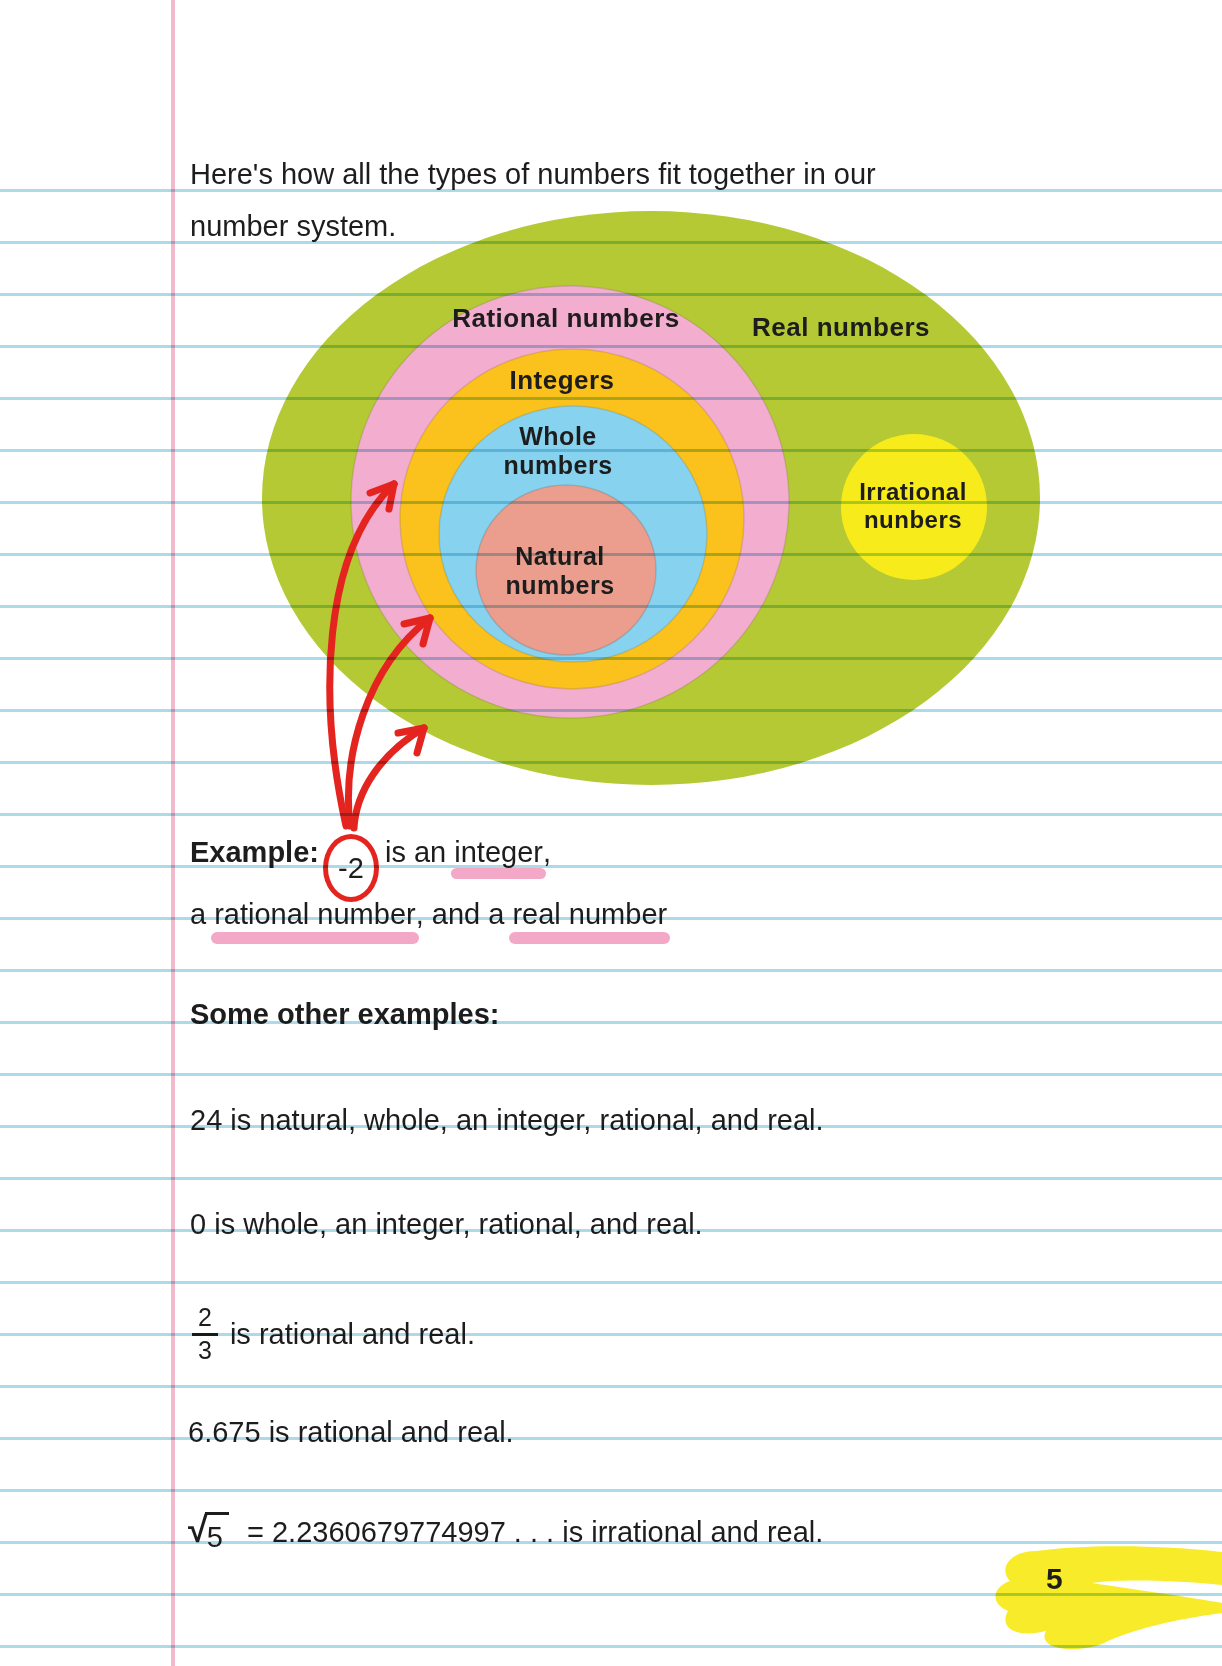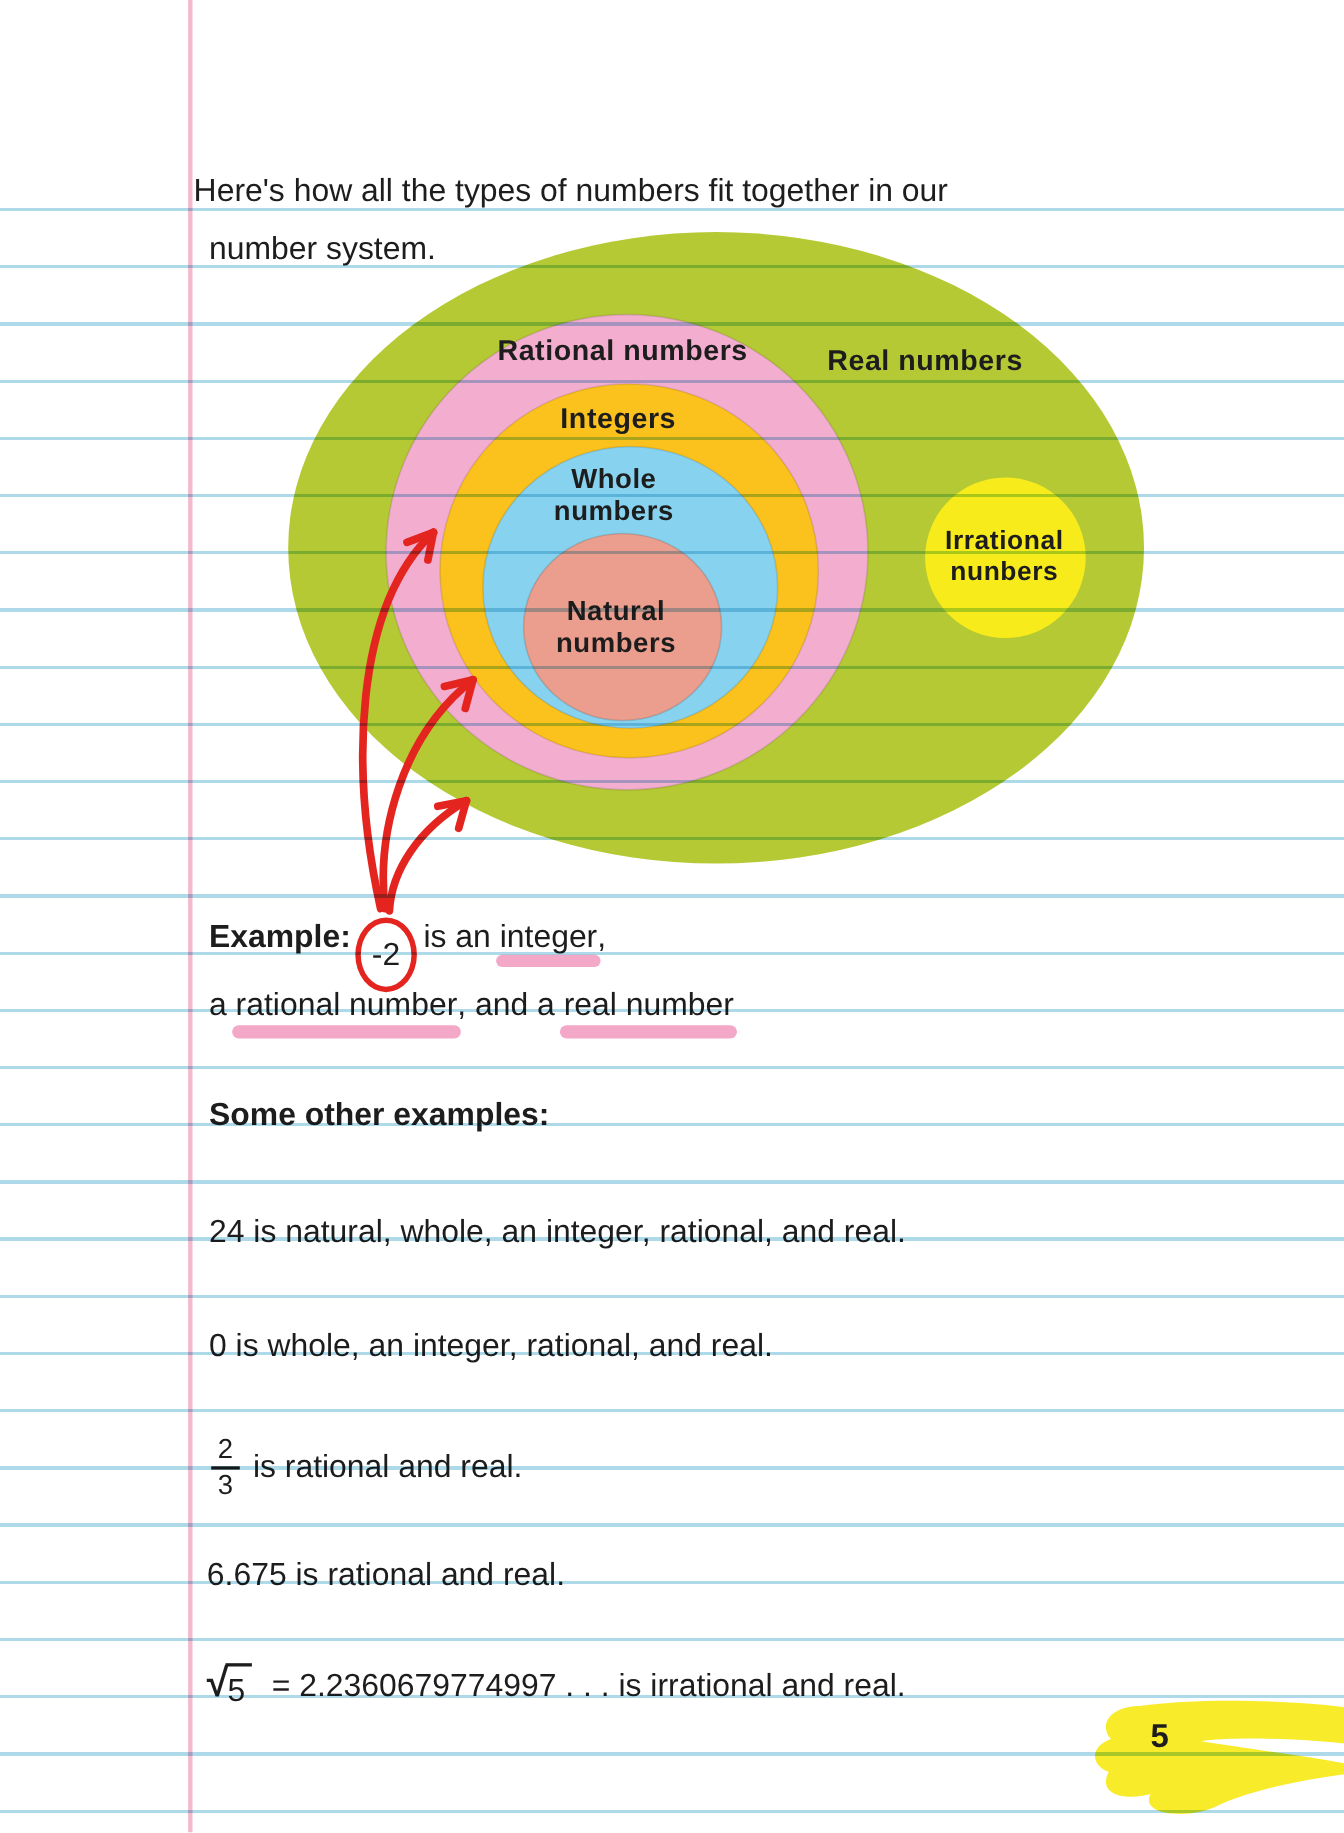--- a/index.html
+++ b/index.html
@@ -107,21 +107,21 @@
 </div>
 <div class="venn-label lbl-25" style="left:560px;top:542px;">
   <span style="display:block">Natural</span>
   <span style="display:block">numbers</span>
 </div>
 <div class="venn-label lbl-24" style="left:913px;top:478px;">
   <span style="display:block">Irrational</span>
   <span style="display:block">nunbers</span>
 </div>
 
-<div class="t" style="left:176px;top:156px;">Here's how all the types of numbers fit together in our</div>
+<div class="t" style="left:190px;top:156px;">Here's how all the types of numbers fit together in our</div>
 <div class="t" style="left:190px;top:208px;">number system.</div>
 
 <div class="t" style="left:190px;top:834px;">
   <span class="bold">Example:</span><span class="circled">-2</span><span>is an </span><span class="pu pu-tight">integer</span><span>,</span>
 </div>
 <div class="t" style="left:190px;top:896px;">
   <span>a </span><span class="pu">rational number</span><span>, and a </span><span class="pu">real number</span>
 </div>
 
 <div class="t bold" style="left:190px;top:996px;">Some other examples:</div>

